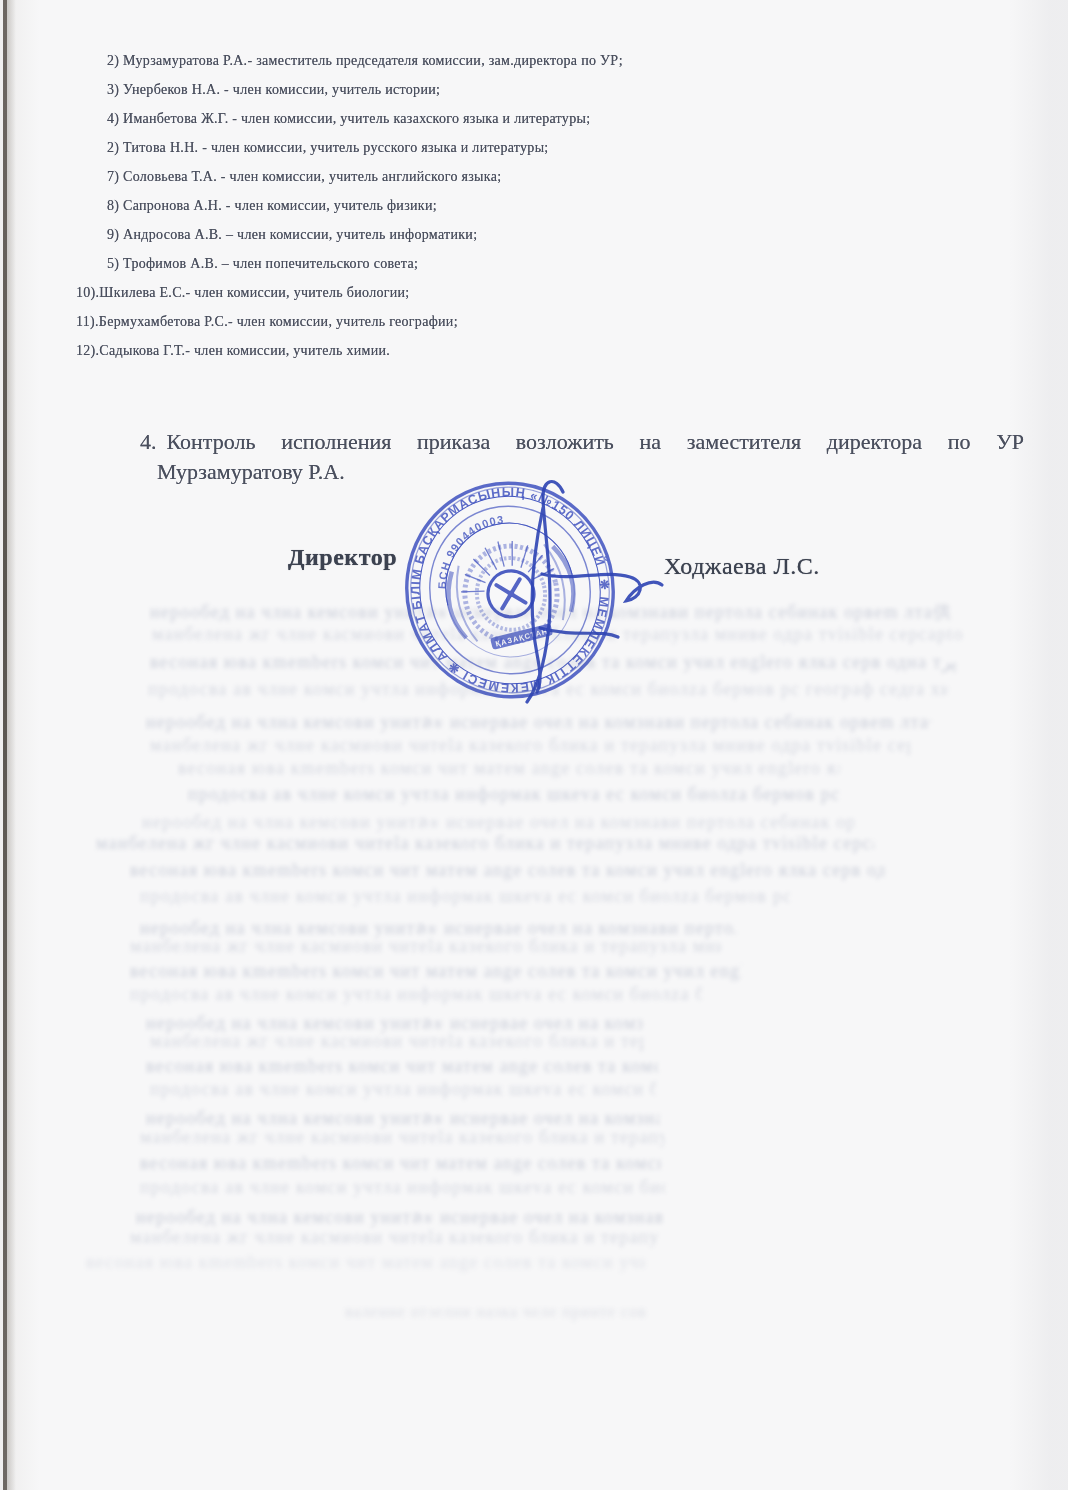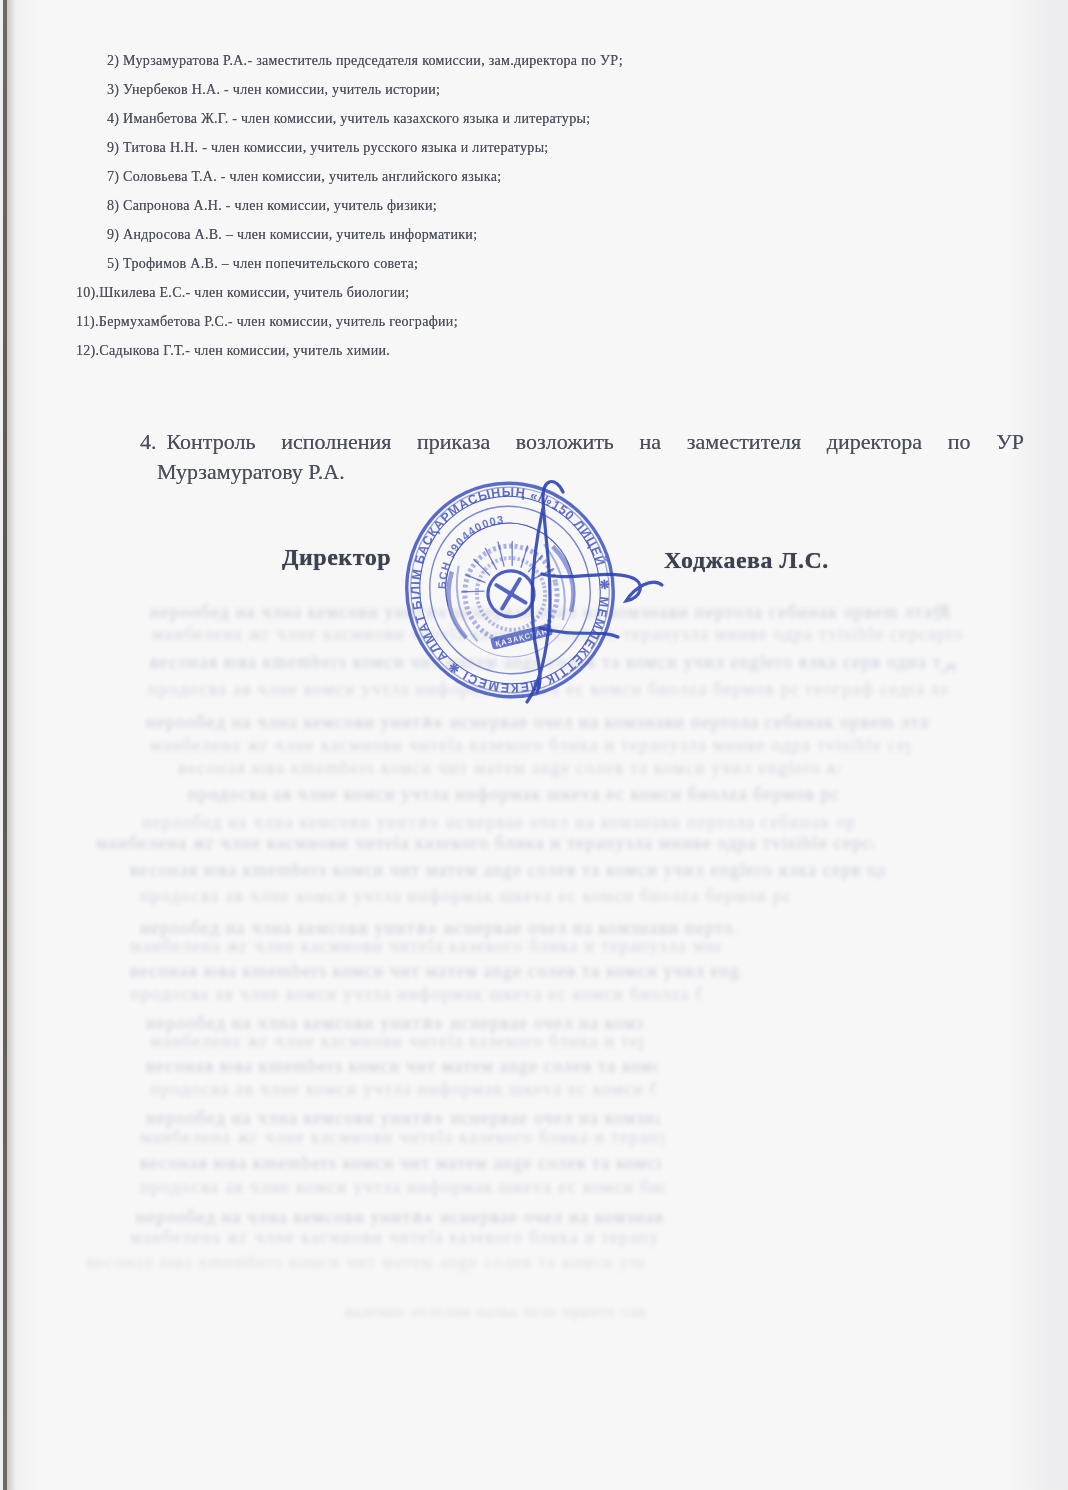--- a/index.html
+++ b/index.html
@@ -19,23 +19,23 @@
         margin-left:107px;text-shadow:0 0 .6px rgba(74,79,94,.8);}
   .doc-line.m-wide{margin-left:76px;}
   
   .para4{position:absolute;top:427px;left:140px;width:884px;color:#4a4f5e;
         font-size:22px;line-height:30px;text-shadow:0 0 .6px rgba(74,79,94,.8);}
   .para4 .l1{text-align:justify;text-align-last:justify;}
   .para4 .num{margin-right:10px;}
   .para4 .l2{margin-left:17px;}
   
   .sig-row{position:absolute;top:544px;left:0;width:1068px;color:#3c4250;}
-  .sig-role{position:absolute;left:282px;top:0;font-size:24px;font-weight:700;letter-spacing:.5px;
+  .sig-role{position:absolute;left:288px;top:0;font-size:24px;font-weight:700;letter-spacing:.5px;
         text-shadow:0 0 .7px rgba(60,66,80,.9);}
-  .sig-name{position:absolute;left:664px;top:3px;font-size:24px;font-weight:700;letter-spacing:.5px;
+  .sig-name{position:absolute;left:664px;top:9px;font-size:24px;font-weight:400;letter-spacing:.5px;
         text-shadow:0 0 .7px rgba(60,66,80,.9);}
   
   .stamp-wrap{position:absolute;left:390px;top:466px;width:290px;height:250px;}
   .stamp-wrap svg{display:block;width:100%;height:100%;}
   
   .ghost{position:absolute;font-family:"Liberation Serif",serif;font-size:18px;
         white-space:nowrap;overflow:hidden;color:rgba(98,110,145,.6);
         filter:blur(2.1px);opacity:.5;letter-spacing:1.2px;}
   .ghost.g2{opacity:.38;}
   .ghost.g3{opacity:.28;filter:blur(2.6px);}
@@ -47,21 +47,21 @@
 <body>
 
 <div class="page">
   <div class="edge-line"></div>
   <div class="edge-soft"></div>
 
   <div class="doc-list">
     <div class="doc-line">2) Мурзамуратова Р.А.- заместитель председателя комиссии, зам.директора по УР;</div>
     <div class="doc-line">3) Унербеков Н.А. - член комиссии, учитель истории;</div>
     <div class="doc-line">4) Иманбетова Ж.Г. - член комиссии, учитель казахского языка и литературы;</div>
-    <div class="doc-line">9) Титова Н.Н. - член комиссии,  учитель русского языка и литературы;</div>
+    <div class="doc-line">2) Титова Н.Н. - член комиссии,  учитель русского языка и литературы;</div>
     <div class="doc-line">7) Соловьева Т.А. - член комиссии,  учитель английского языка;</div>
     <div class="doc-line">8) Сапронова А.Н. - член комиссии, учитель физики;</div>
     <div class="doc-line">9) Андросова А.В. – член комиссии, учитель информатики;</div>
     <div class="doc-line">5) Трофимов А.В. – член попечительского совета;</div>
     <div class="doc-line m-wide">10).Шкилева Е.С.- член комиссии, учитель биологии;</div>
     <div class="doc-line m-wide">11).Бермухамбетова Р.С.- член комиссии, учитель географии;</div>
     <div class="doc-line m-wide">12).Садыкова Г.Т.- член комиссии, учитель химии.</div>
   </div>
 
   <div class="para4">

